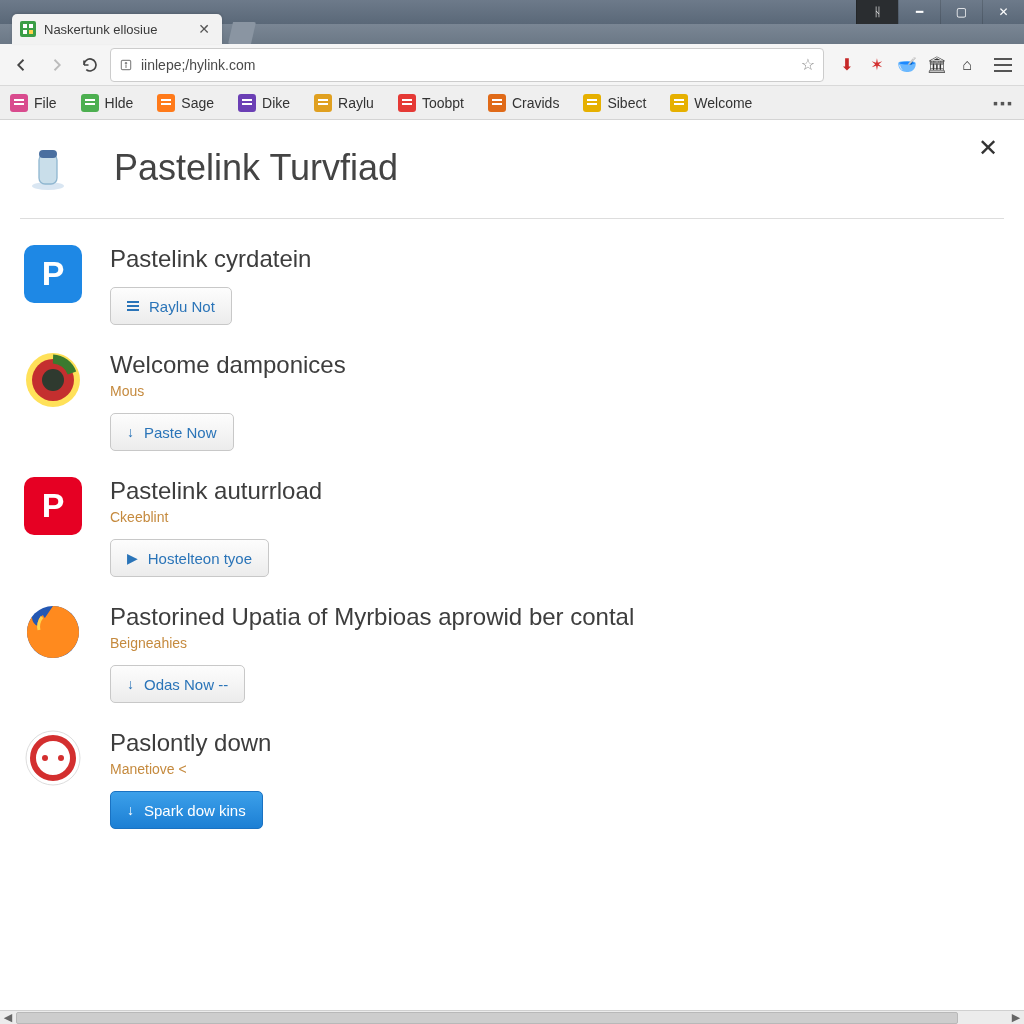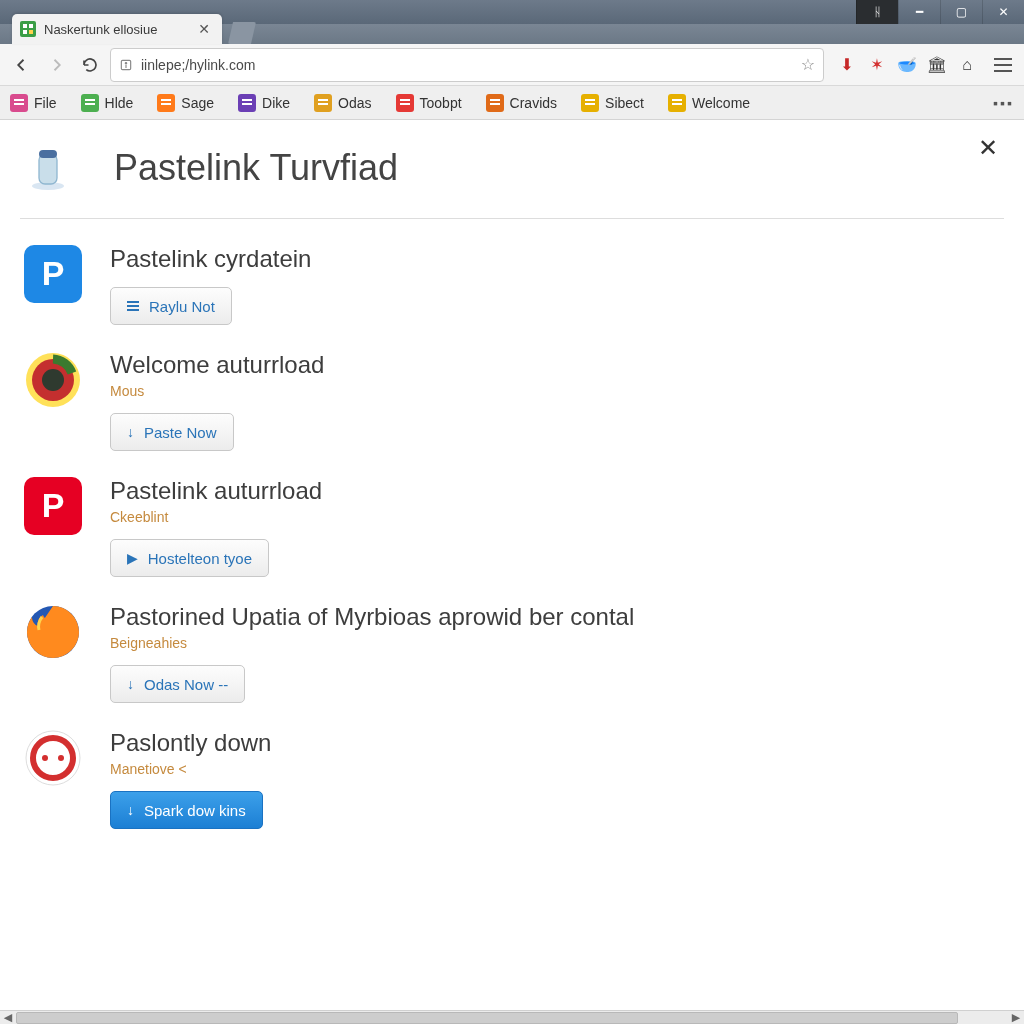--- a/index.html
+++ b/index.html
@@ -169,21 +169,21 @@
           <rect x="4" y="9" width="10" height="2" fill="#fff"></rect>
     </svg>
     <span>Dike</span>
       </div>
       <div class="bm">
     <svg class="bm-icon" viewBox="0 0 18 18">
       <rect width="18" height="18" rx="3" fill="#e0a020"></rect>
       <rect x="4" y="5" width="10" height="2" fill="#fff"></rect>
           <rect x="4" y="9" width="10" height="2" fill="#fff"></rect>
     </svg>
-    <span>Odas</span>
+    <span>Raylu</span>
       </div>
       <div class="bm">
     <svg class="bm-icon" viewBox="0 0 18 18">
       <rect width="18" height="18" rx="3" fill="#e53935"></rect>
       <rect x="4" y="5" width="10" height="2" fill="#fff"></rect>
           <rect x="4" y="9" width="10" height="2" fill="#fff"></rect>
     </svg>
     <span>Toobpt</span>
       </div>
       <div class="bm">
@@ -248,21 +248,21 @@
         <div class="item">
     <div class="item-icon">
             <svg viewBox="0 0 58 58">
               <circle cx="29" cy="29" r="27" fill="#ffe159"></circle>
               <circle cx="29" cy="29" r="21" fill="#c42f2f"></circle>
               <circle cx="29" cy="29" r="11" fill="#2f3a2f"></circle>
               <path d="M29 8 A21 21 0 0 1 48 22" stroke="#3b7a2f" stroke-width="9" fill="none"></path>
             </svg>
           </div>
     <div class="item-body">
-      <div class="item-title">Welcome auturrload</div>
+      <div class="item-title">Welcome damponices</div>
       <div class="item-sub">Mous</div>
       <button class="item-btn ">
         <span class="btn-icon">↓</span>
         <span>Paste Now</span>
       </button>
     </div>
         </div>
         <div class="item">
     <div class="item-icon">
             <svg viewBox="0 0 58 58">

